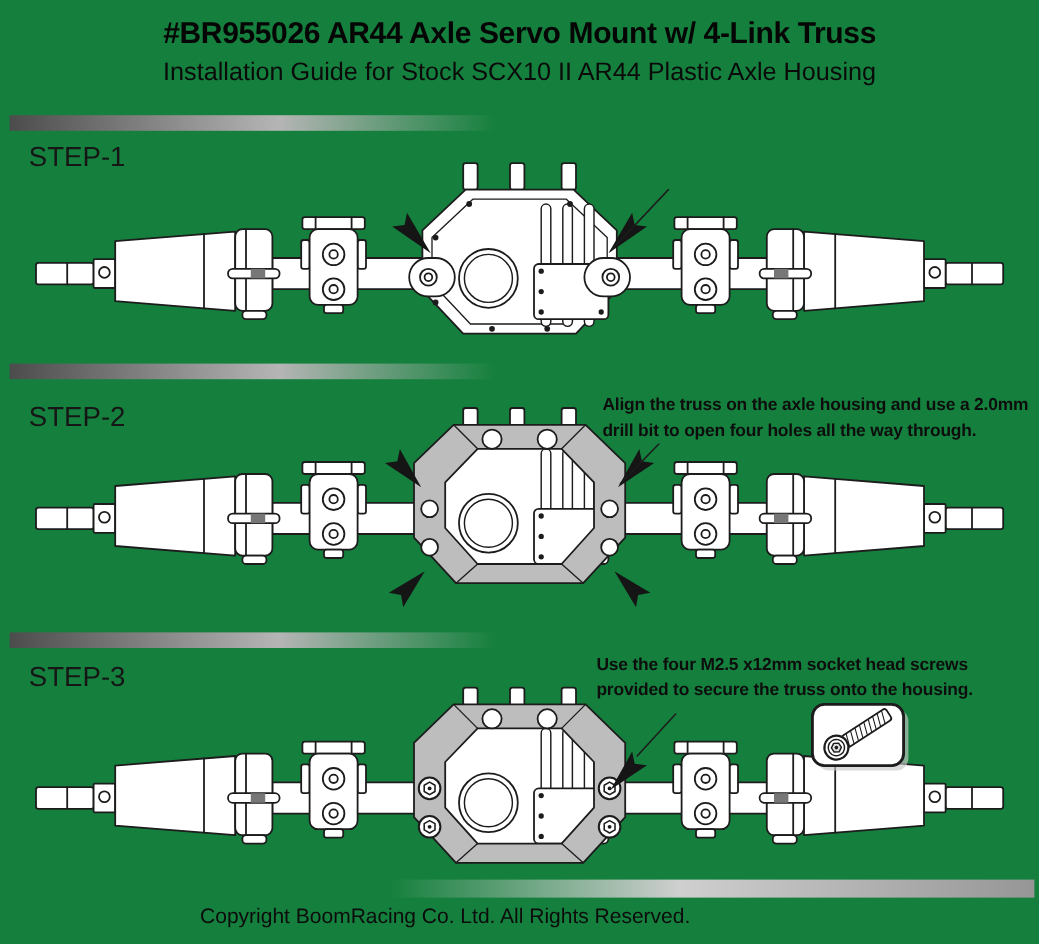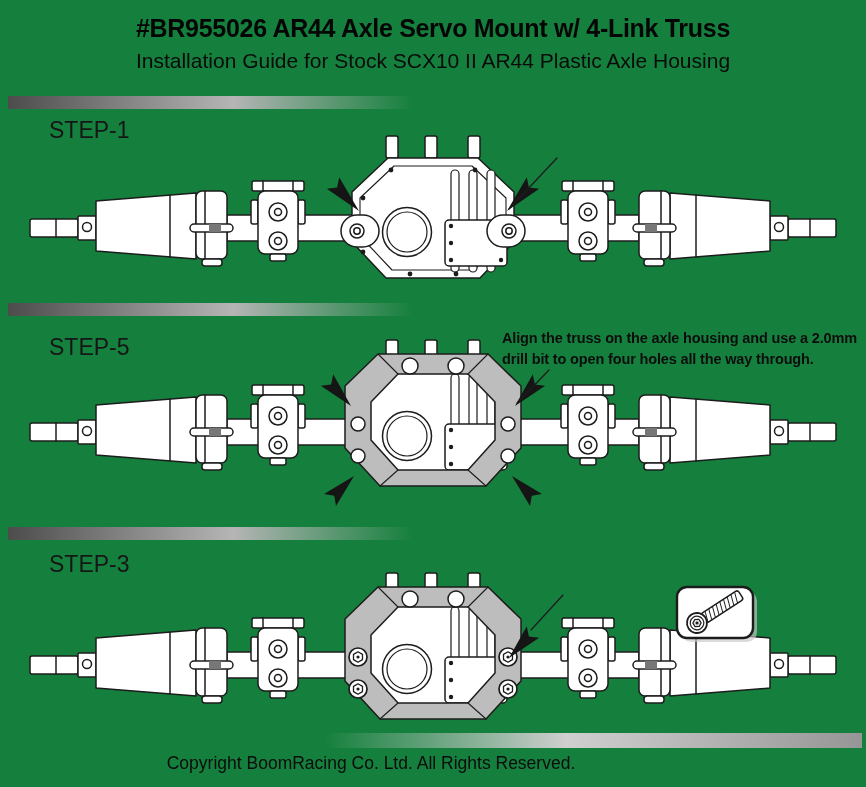--- a/index.html
+++ b/index.html
@@ -6,21 +6,21 @@
   .page{position:relative;width:866px;height:787px;background:#15803d;overflow:hidden;
         font-family:"Liberation Sans",sans-serif;color:#111;}
   .title{position:absolute;top:14px;left:0;width:866px;text-align:center;
          font-size:25px;font-weight:700;letter-spacing:-0.3px;color:#050505;}
   .subtitle{position:absolute;top:49px;left:0;width:866px;text-align:center;
             font-size:21px;font-weight:400;color:#0a0a0a;}
   .divider{position:absolute;left:8px;width:562px;height:13px;
            background:linear-gradient(90deg,#4c4c4c 0%,#7c7c7c 18%,#b5b5b5 40%,rgba(255,255,255,0) 72%);}
   .divider-bottom{position:absolute;left:325px;top:733px;width:537px;height:15px;
            background:linear-gradient(90deg,rgba(255,255,255,0) 0%,#cfcfcf 45%,#969696 100%);}
-  .step-label{position:absolute;left:49px;font-size:23px;font-weight:500;color:#161616;}
+  .step-label{position:absolute;left:24px;font-size:23px;font-weight:500;color:#161616;}
   .note{position:absolute;font-size:14.5px;font-weight:600;line-height:21px;
         letter-spacing:-0.15px;color:#0d0d0d;white-space:nowrap;}
   .illu{position:absolute;left:0;width:866px;}
   .footer{position:absolute;top:753px;left:0;width:742px;text-align:center;
           font-size:17.5px;font-weight:400;color:#0c0c0c;}
 </style>
 </head>
 <body>
 
 <div class="page">
@@ -106,21 +106,21 @@
         <rect x="487" y="105" width="38" height="32" rx="16"></rect>
         <circle cx="509" cy="121" r="7"></circle>
         <circle cx="509" cy="121" r="3.2"></circle>
         <polygon points="359,101 326.8,78.8 337.1,77.4 339.2,67.2" fill="#151515" stroke="none"></polygon>
         <polygon points="507,101 526.8,67.2 528.9,77.4 539.2,78.8" fill="#151515" stroke="none"></polygon>
         <line x1="557" y1="48" x2="509" y2="99" stroke-width="1.3"></line>
       </g>
     </svg>
 
   <div class="divider" style="top:303px"></div>
-  <div class="step-label" style="top:334px">STEP-5</div>
+  <div class="step-label" style="top:334px">STEP-2</div>
   <div class="note" style="left:502px;top:328px">
     <div>Align the truss on the axle housing and use a 2.0mm</div>
     <div>drill bit to open four holes all the way through.</div>
   </div>
   <svg class="illu" style="top:330px" width="866" height="200" viewBox="0 0 866 200">
       <g fill="#fff" stroke="#1c1c1c" stroke-width="1.5" stroke-linejoin="round" stroke-linecap="round">
         <rect x="227" y="89" width="412" height="26" rx="1"></rect>
         <rect x="30" y="93" width="48" height="18" rx="2"></rect>
         <line x1="56" y1="93" x2="56" y2="111"></line>
         <rect x="78" y="90" width="18" height="24" rx="1"></rect>
@@ -203,20 +203,24 @@
         <polygon points="351,76 320.8,55.8 331.1,54.4 333.2,44.2" fill="#151515" stroke="none"></polygon>
         <polygon points="515,76 532.8,44.2 534.9,54.4 545.2,55.8" fill="#151515" stroke="none"></polygon>
         <polygon points="354,146 336.0,176.0 334.2,165.8 324.0,164.0" fill="#151515" stroke="none"></polygon>
         <polygon points="512,146 542.0,164.0 531.8,165.8 530.0,176.0" fill="#151515" stroke="none"></polygon>
         <line x1="549" y1="40" x2="517" y2="73" stroke-width="1.3"></line>
       </g>
     </svg>
 
   <div class="divider" style="top:527px"></div>
   <div class="step-label" style="top:551px">STEP-3</div>
+  <div class="note" style="left:497px;top:544px">
+    <div>Use the four M2.5 x12mm socket head screws</div>
+    <div>provided to secure the truss onto the housing.</div>
+  </div>
   <svg class="illu" style="top:545px" width="866" height="210" viewBox="0 0 866 210">
       <g fill="#fff" stroke="#1c1c1c" stroke-width="1.5" stroke-linejoin="round" stroke-linecap="round">
         <rect x="227" y="107" width="412" height="26" rx="1"></rect>
         <rect x="30" y="111" width="48" height="18" rx="2"></rect>
         <line x1="56" y1="111" x2="56" y2="129"></line>
         <rect x="78" y="108" width="18" height="24" rx="1"></rect>
         <circle cx="87" cy="119" r="4.5"></circle>
         <polygon points="96,93 196,85 196,151 96,143"></polygon>
         <line x1="170" y1="87" x2="170" y2="149"></line>
         <rect x="196" y="83" width="31" height="68" rx="6"></rect>

